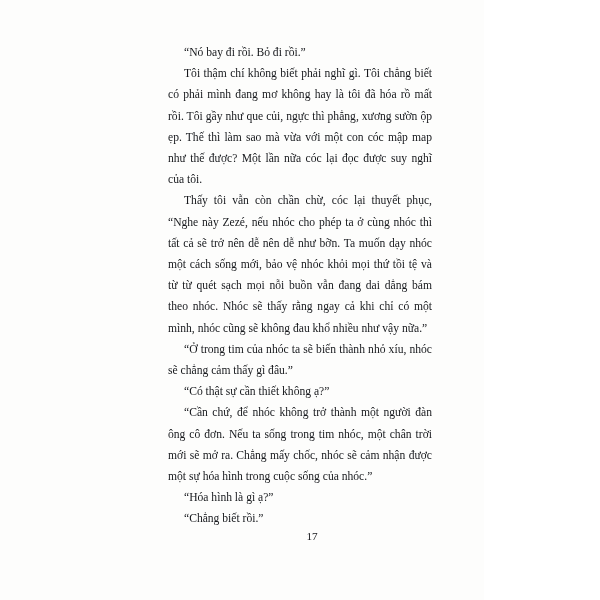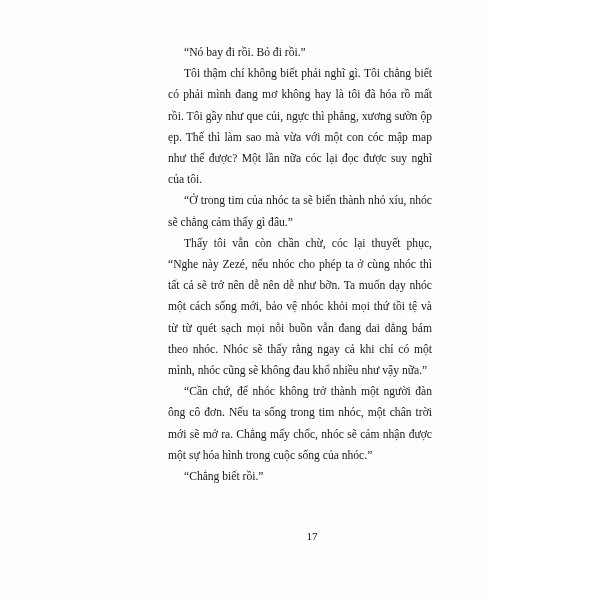--- a/index.html
+++ b/index.html
@@ -48,19 +48,21 @@
     font-family: "Liberation Serif", serif;
   }
 </style>
 </head>
 <body>
 
 <div class="page">
   <div class="text-block">
     <p class="para indent">“Nó bay đi rồi. Bỏ đi rồi.”</p>
     <p class="para indent">Tôi thậm chí không biết phải nghĩ gì. Tôi chẳng biết có phải mình đang mơ không hay là tôi đã hóa rồ mất rồi. Tôi gầy như que củi, ngực thì phẳng, xương sườn ộp ẹp. Thế thì làm sao mà vừa với một con cóc mập map như thế được? Một lần nữa cóc lại đọc được suy nghĩ của tôi.</p>
+    <p class="para indent">Thấy tôi vẫn còn chần chừ, cóc lại thuyết phục, “Nghe này Zezé, nếu nhóc cho phép ta ở cùng nhóc thì tất cả sẽ trở nên dễ nên dễ như bỡn. Ta muốn dạy nhóc một cách sống mới, bảo vệ nhóc khỏi mọi thứ tồi tệ và từ từ quét sạch mọi nỗi buồn vẫn đang dai dẳng bám theo nhóc. Nhóc sẽ thấy rằng ngay cả khi chỉ có một mình, nhóc cũng sẽ không đau khổ nhiều như vậy nữa.”</p>
     <p class="para indent">“Ở trong tim của nhóc ta sẽ biến thành nhỏ xíu, nhóc sẽ chẳng cảm thấy gì đâu.”</p>
-    <p class="para indent">Thấy tôi vẫn còn chần chừ, cóc lại thuyết phục, “Nghe này Zezé, nếu nhóc cho phép ta ở cùng nhóc thì tất cả sẽ trở nên dễ nên dễ như bỡn. Ta muốn dạy nhóc một cách sống mới, bảo vệ nhóc khỏi mọi thứ tồi tệ và từ từ quét sạch mọi nỗi buồn vẫn đang dai dẳng bám theo nhóc. Nhóc sẽ thấy rằng ngay cả khi chỉ có một mình, nhóc cũng sẽ không đau khổ nhiều như vậy nữa.”</p>
+    <p class="para indent">“Có thật sự cần thiết không ạ?”</p>
     <p class="para indent">“Cần chứ, để nhóc không trở thành một người đàn ông cô đơn. Nếu ta sống trong tim nhóc, một chân trời mới sẽ mở ra. Chẳng mấy chốc, nhóc sẽ cảm nhận được một sự hóa hình trong cuộc sống của nhóc.”</p>
+    <p class="para indent">“Hóa hình là gì ạ?”</p>
     <p class="para indent">“Chẳng biết rồi.”</p>
   </div>
   <div class="page-number">17</div>
 </div>
 
 </body></html>

